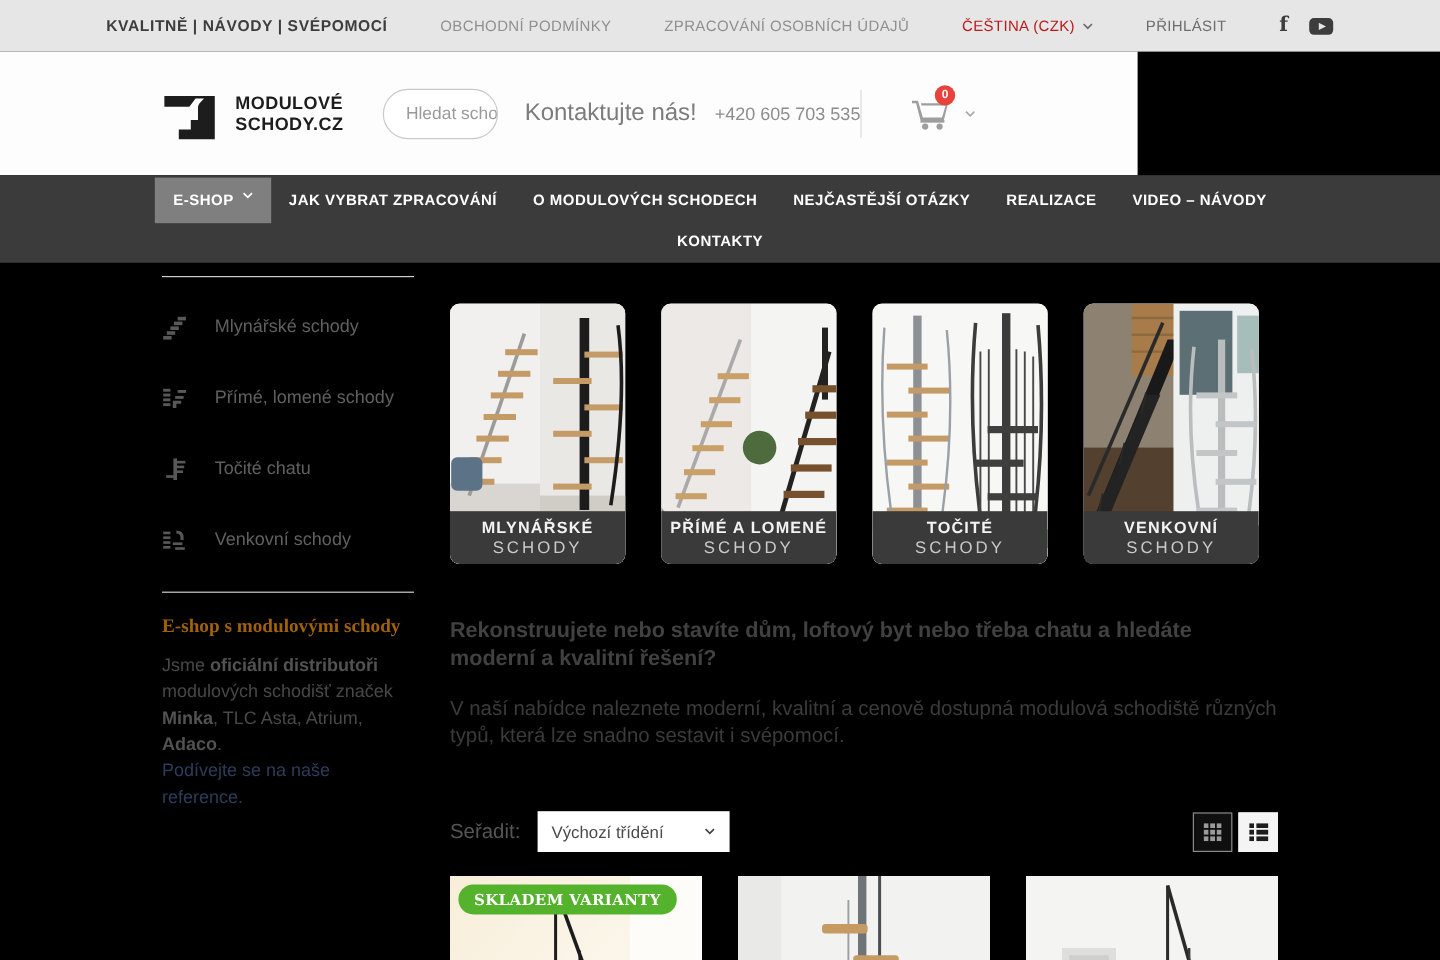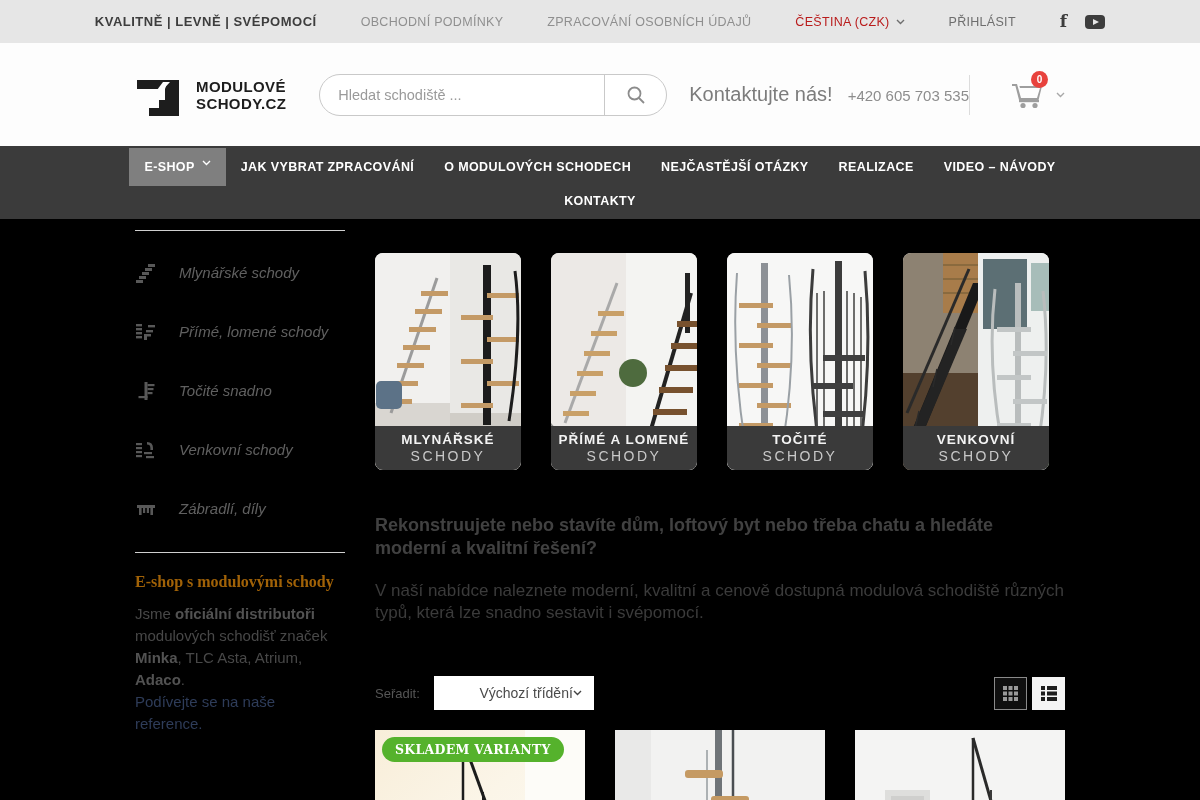--- a/index.html
+++ b/index.html
@@ -15,21 +15,21 @@
   .toplang { font-size:12.5px; color:#b91c1c; letter-spacing:.3px; display:flex; align-items:center; gap:6px; cursor:pointer; }
   .login { color:#6e6e6e; }
   .socials { display:flex; align-items:center; gap:18px; }
   .fb { font-family:"DejaVu Serif", serif; font-weight:bold; font-size:17px; color:#3d3d3d; cursor:pointer; line-height:1; }
   .yt { width:20px; height:14px; background:#3d3d3d; border-radius:4px; position:relative; cursor:pointer; }
   .yt::after { content:""; position:absolute; left:8px; top:4px; border-left:6px solid #e6e6e6;
                border-top:3px solid transparent; border-bottom:3px solid transparent; }
   .chev { width:9px; height:6px; }
 
   
-  .header { position:absolute; top:43px; left:0; width:1200px; height:103px; background:#fdfdfd;
+  .header { position:absolute; top:43px; left:0; width:948px; height:103px; background:#fdfdfd;
             display:flex; align-items:center; padding:0 135px; }
   .logo { display:flex; align-items:center; gap:9px; cursor:pointer; }
   .logo-text { font-weight:bold; font-size:15px; line-height:17px; color:#1d1d1d; letter-spacing:.4px; }
   .searchbar { margin-left:33px; width:380px; height:42px; border:1px solid #c9c9c9; border-radius:21px;
                background:#fff; display:flex; align-items:center; overflow:hidden; }
   .searchbar input { flex:1; border:none; outline:none; padding:0 18px; font-size:14.5px; color:#555;
                      font-family:"Liberation Sans",sans-serif; background:transparent; }
   .searchbar input::placeholder { color:#9a9a9a; }
   .search-btn { width:62px; height:42px; border:none; border-left:1px solid #c9c9c9; background:transparent;
                 display:flex; align-items:center; justify-content:center; cursor:pointer; }
@@ -51,21 +51,21 @@
   .nav-item.active { background:#7f7f7f; }
   .nav-row2 { display:flex; justify-content:center; }
   .nav-row2 .nav-item { padding:8px 15px; }
 
   
   .sidebar { position:absolute; left:135px; top:230px; width:210px; }
   .hr { border:none; border-top:1px solid #cfcfcf; height:0; }
   .cats { list-style:none; padding-top:12px; }
   .cat-item { height:59px; display:flex; align-items:center; gap:22px; cursor:pointer; }
   .cat-item svg { flex:0 0 auto; }
-  .cat-label { font-size:15px; color:#606060;font-style:italic; }
+  .cat-label { font-size:15px; color:#606060; }
   .about-title { font-family:Liberation Serif, serif; font-size:16px; font-weight:bold; color:#a16207;
                  margin:20px 0 12px; }
   .about-p { font-size:15px; line-height:22px; color:#484848; }
   .about-p b { color:#525252; }
   .ref-link { display:block; font-size:15px; line-height:22px; color:#2e3c59;
               text-decoration:none; cursor:pointer; }
 
   .main { position:absolute; left:375px; top:253px; width:690px; }
   .cat-cards { display:flex; gap:30px; }
   .cat-card { width:146px; height:217px; border-radius:8px; overflow:hidden; position:relative;
@@ -73,23 +73,23 @@
   .cat-card svg.scene { display:block; }
   .cat-caption { position:absolute; left:0; right:0; bottom:0; height:44px; background:#3a3a3a;
                  display:flex; flex-direction:column; align-items:center; justify-content:center; gap:1px; }
   .cap1 { font-size:13.5px; font-weight:bold; color:#f3f3f3; letter-spacing:1px; white-space:nowrap; }
   .cap2 { font-size:14px; color:#c9c9c9; letter-spacing:2.5px; }
 
   .main-heading { margin-top:44px; font-size:18px; line-height:23px; font-weight:bold; color:#414141; }
   .main-par { margin-top:20px; font-size:17px; line-height:22px; color:#3b3b3b; }
 
   .sort-row { margin-top:52px; display:flex; align-items:center; }
-  .sort-label { font-size:13px; color:#565656; }
+  .sort-label { font-size:17px; color:#565656; }
   .select { margin-left:14px; width:160px; height:34px; background:#fff; display:flex; align-items:center;
-            justify-content:flex-end; padding:0 12px; font-size:14px; color:#4a4a4a; cursor:pointer; }
+            justify-content:space-between; padding:0 12px; font-size:14px; color:#4a4a4a; cursor:pointer; }
   .views { margin-left:auto; display:flex; gap:5px; }
   .view-btn { width:33px; height:33px; display:flex; align-items:center; justify-content:center;
               cursor:pointer; border:1px solid #8a8a8a; background:#0f0f0f; }
   .view-btn.active { background:#f4f4f4; border-color:#f4f4f4; }
 
   .products { margin-top:20px; display:flex; gap:30px; }
   .product-card { width:210px; height:190px; position:relative; overflow:hidden; cursor:pointer; }
   .p1 { background:linear-gradient(135deg,#f8eed9 0%,#fbf5e8 45%,#fdfbf4 100%); }
   .p2 { background:#f2f2f1; }
   .p3 { background:#f4f4f3; }
@@ -97,21 +97,21 @@
                  font-family:"DejaVu Serif", serif; font-weight:bold; font-size:12.5px;
                  padding:5px 13px; border-radius:14px; letter-spacing:.3px; }
   .product-card svg { display:block; }
 </style>
 </head>
 <body>
 
 <div class="page">
 
   <div class="topbar">
-    <span class="claim">KVALITNĚ | LEVNĚ | SVÉPOMOCÍ</span>
+    <span class="claim">KVALITNĚ | NÁVODY | SVÉPOMOCÍ</span>
     <a class="toplink">OBCHODNÍ PODMÍNKY</a>
     <a class="toplink">ZPRACOVÁNÍ OSOBNÍCH ÚDAJŮ</a>
     <span class="toplang">
       <span>ČEŠTINA (CZK)</span>
       <svg class="chev" viewBox="0 0 9 6">
           <polyline points="1,1 4.5,4.5 8,1" fill="none" stroke="#6e6e6e" stroke-width="1.4"></polyline>
         </svg>
     </span>
     <a class="toplink login">PŘIHLÁSIT</a>
     <span class="socials">
@@ -210,43 +210,33 @@
         <span class="cat-label">Přímé, lomené schody</span>
       </li>
       <li class="cat-item">
         <svg width="22" height="22" viewBox="0 0 22 22" fill="#585858">
           <rect x="9.5" y="2" width="3" height="18"></rect>
           <rect x="12.5" y="4" width="7" height="2.2"></rect>
             <rect x="12.5" y="8" width="6" height="2.2"></rect>
           <rect x="12.5" y="12" width="5" height="2.2"></rect>
             <rect x="3.5" y="16" width="9" height="2.2"></rect>
         </svg>
-        <span class="cat-label">Točité snadno</span>
+        <span class="cat-label">Točité chatu</span>
       </li>
       <li class="cat-item">
         <svg width="22" height="22" viewBox="0 0 22 22" fill="#585858">
           <rect x="1" y="4" width="6" height="2.2"></rect>
             <rect x="1" y="8" width="6" height="2.2"></rect>
           <rect x="1" y="12" width="6" height="2.2"></rect>
             <rect x="1" y="16" width="6" height="2.2"></rect>
           <path d="M12 3 q6 0 6 6 v2 h-2.6 v-2 q0-3.4-3.4-3.4 z"></path>
           <rect x="9" y="13" width="8" height="2.2"></rect>
             <rect x="11" y="17" width="8" height="2.2"></rect>
         </svg>
         <span class="cat-label">Venkovní schody</span>
-      </li>
-      <li class="cat-item">
-        <svg width="22" height="22" viewBox="0 0 22 22" fill="#585858">
-          <rect x="2" y="7" width="18" height="3"></rect>
-          <rect x="4" y="10" width="2.6" height="7"></rect>
-            <rect x="15.4" y="10" width="2.6" height="7"></rect>
-          <rect x="8" y="10" width="2.2" height="5"></rect>
-            <rect x="11.8" y="10" width="2.2" height="5"></rect>
-        </svg>
-        <span class="cat-label">Zábradlí, díly</span>
       </li>
     </ul>
     <hr class="hr" style="margin-top:14px;">
     <h3 class="about-title">E-shop s modulovými schody</h3>
     <p class="about-p"><span>Jsme </span><b>oficiální distributoři</b><span> modulových schodišť značek </span><b>Minka</b><span>, TLC Asta, Atrium, </span><b>Adaco</b><span>.</span></p>
     <a class="ref-link">Podívejte se na naše reference.</a>
 
   </aside>
 
   <main class="main">

